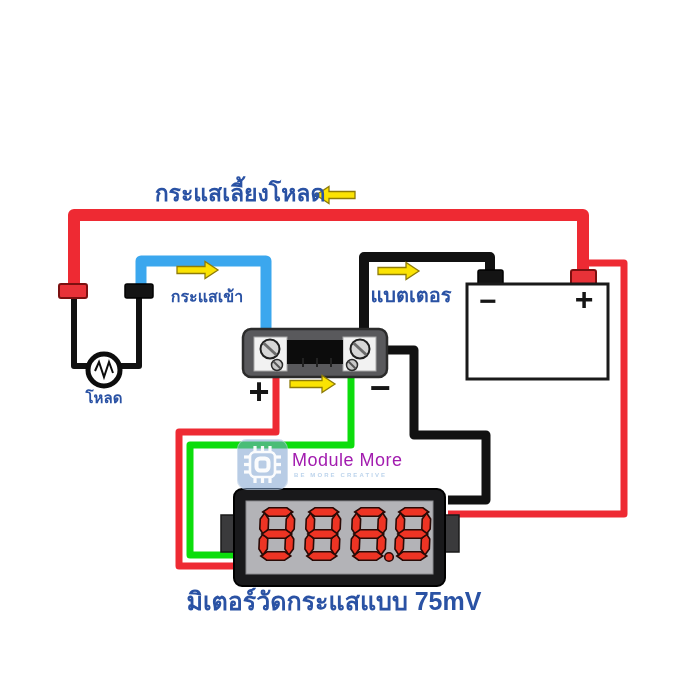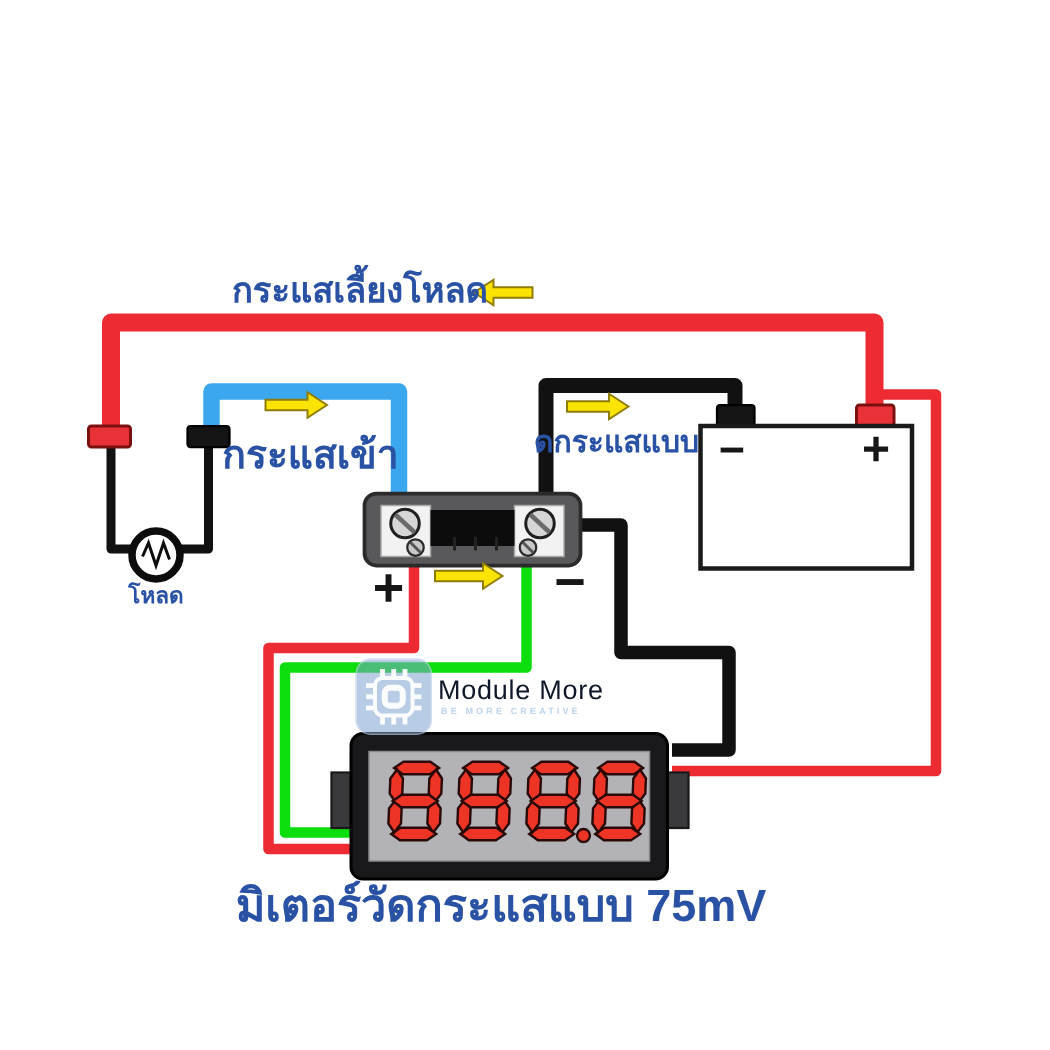--- a/index.html
+++ b/index.html
@@ -23,21 +23,21 @@
   .s-blue{stroke:var(--c-blue);}
   .s-green{stroke:var(--c-green);}
   .s-black{stroke:var(--c-black);}
   .arrow{fill:var(--c-arrow);stroke:#8e7b08;stroke-width:1.3;stroke-linejoin:miter;}
   .seg{fill:var(--c-digit);stroke:#2a0a06;stroke-width:1.6;}
   
   .wm-box{
     position:absolute;left:237px;top:391px;width:51px;height:51px;border-radius:10px;
     background:rgba(125,162,208,.55);box-shadow:inset 0 0 0 1px rgba(255,255,255,.35);
   }
-  .wm-name{position:absolute;left:292px;top:402px;font-size:18px;color:#0f172a;letter-spacing:.5px;}
+  .wm-name{position:absolute;left:292px;top:402px;font-size:18px;color:#a21caf;letter-spacing:.5px;}
   .wm-tag{position:absolute;left:294px;top:424px;font-size:6px;color:#bdd4ec;letter-spacing:2.1px;font-weight:bold;}
 </style>
 </head>
 <body>
 
 <div class="canvas">
 
   <svg class="layer" width="700" height="700" viewBox="0 0 700 700">
 
     <path class="wire s-red" stroke-width="12" d="M74,248 V167 H583 V233"></path>
@@ -128,24 +128,24 @@
         </g>
     </g>
 
     <polygon class="arrow" points="355,143.5 329,143.5 329,138.5 316,147 329,155.5 329,150.5 355,150.5"></polygon>
     <polygon class="arrow" points="177,218.5 205,218.5 205,213.5 218,222 205,230.5 205,225.5 177,225.5"></polygon>
     <polygon class="arrow" points="378,219.5 406,219.5 406,214.5 419,223 406,231.5 406,226.5 378,226.5"></polygon>
     <polygon class="arrow" points="290,332.5 322,332.5 322,327.5 335,336 322,344.5 322,339.5 290,339.5"></polygon>
   </svg>
 
   <div class="lbl" style="left:240px;top:131px;font-size:23px;">กระแสเลี้ยงโหลด</div>
-  <div class="lbl" style="left:207px;top:239px;font-size:26px;text-align:center;">กระแสเข้า</div>
-  <div class="lbl" style="left:411px;top:235px;font-size:20px;">ดกระแสแบบ</div>
+  <div class="lbl" style="left:207px;top:239px;font-size:16px;text-align:center;">กระแสเข้า</div>
+  <div class="lbl" style="left:411px;top:235px;font-size:20px;">แบตเตอร</div>
   <div class="lbl" style="left:104px;top:341px;font-size:15px;">โหลด</div>
-  <div class="lbl" style="left:334px;top:538px;font-size:30px;">มิเตอร์วัดกระแสแบบ 75mV</div>
+  <div class="lbl" style="left:334px;top:538px;font-size:25px;">มิเตอร์วัดกระแสแบบ 75mV</div>
 
   <div class="sign" style="left:488px;top:238px;font-size:30px;">−</div>
   <div class="sign" style="left:584px;top:235px;font-size:32px;">+</div>
   <div class="sign" style="left:259px;top:326px;font-size:36px;">+</div>
   <div class="sign" style="left:380px;top:322px;font-size:36px;">−</div>
 
   <div class="wm-box">
     <svg width="51" height="51" viewBox="0 0 51 51">
       <g stroke="#ffffff" stroke-width="2.6" fill="none" opacity="0.95">
         <rect x="13" y="13" width="25" height="25" rx="5"></rect>

